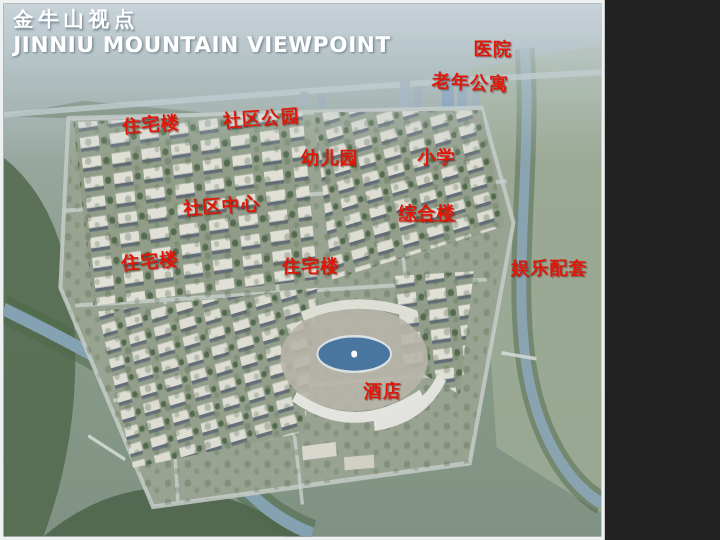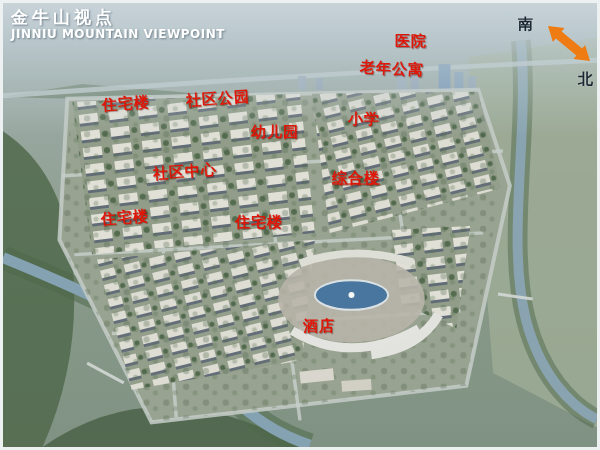--- a/index.html
+++ b/index.html
@@ -1,26 +1,26 @@
 <!DOCTYPE html>
 <html><head>
 <meta charset="utf-8">
 <style>
   html,body{margin:0;padding:0;background:#222;}
   .frame{
-    position:relative;width:600px;height:450px;box-sizing:border-box;
+    position:relative;width:504px;height:450px;box-sizing:border-box;
     border:3px solid #eef1f2;overflow:hidden;
     font-family:"DejaVu Sans","Liberation Sans",sans-serif;
     background:linear-gradient(180deg,#a3b4bd 0%,#9aaaa4 18%,#8e9e8e 45%,#80937f 75%,#7b8e7c 100%);
   }
   .scene{position:absolute;inset:0;width:100%;height:100%;}
   .title{position:absolute;left:8px;top:5px;color:#fff;line-height:1.15;
          text-shadow:1px 1px 2px rgba(20,40,60,.45);}
   .title .zh{font-size:17px;font-weight:bold;letter-spacing:4px;}
-  .title .en{font-size:12px;font-weight:bold;letter-spacing:.5px;}
+  .title .en{font-size:18px;font-weight:bold;letter-spacing:.5px;}
   .mlabel{
     position:absolute;transform:translate(-50%,-50%);
     color:#e01708;font-weight:bold;font-size:15px;letter-spacing:1px;
     white-space:nowrap;text-shadow:1px 1px 1px rgba(70,10,0,.45);
   }
   .tilt1{transform:translate(-50%,-50%) rotate(-4deg);}
   .tilt2{transform:translate(-50%,-50%) rotate(3deg);}
   .compass{position:absolute;left:505px;top:3px;width:92px;height:92px;}
   .compass svg{position:absolute;left:0;top:0;}
   .cdir{position:absolute;font-size:15px;font-weight:bold;color:#1a2530;
@@ -130,20 +130,21 @@
     </svg>
     <span class="cdir south">南</span>
     <span class="cdir north">北</span>
   </div>
 
   <span class="mlabel" style="left:408px;top:38px;">医院</span>
   <span class="mlabel tilt2" style="left:389px;top:66px;">老年公寓</span>
   <span class="mlabel tilt1" style="left:123px;top:101px;">住宅楼</span>
   <span class="mlabel tilt1" style="left:215px;top:96px;">社区公园</span>
   <span class="mlabel" style="left:272px;top:129px;">幼儿园</span>
-  <span class="mlabel" style="left:361px;top:116px;">小学</span>
+  <span class="mlabel" style="left:361px;top:128px;">小学</span>
   <span class="mlabel tilt1" style="left:182px;top:169px;">社区中心</span>
   <span class="mlabel" style="left:353px;top:175px;text-decoration:underline;">综合楼</span>
   <span class="mlabel tilt1" style="left:122px;top:215px;">住宅楼</span>
   <span class="mlabel" style="left:256px;top:219px;">住宅楼</span>
+  <span class="mlabel" style="left:455px;top:221px;">娱乐配套</span>
   <span class="mlabel" style="left:316px;top:323px;font-family:Liberation Mono, monospace;">酒店</span>
 
 </div>
 
 </body></html>

